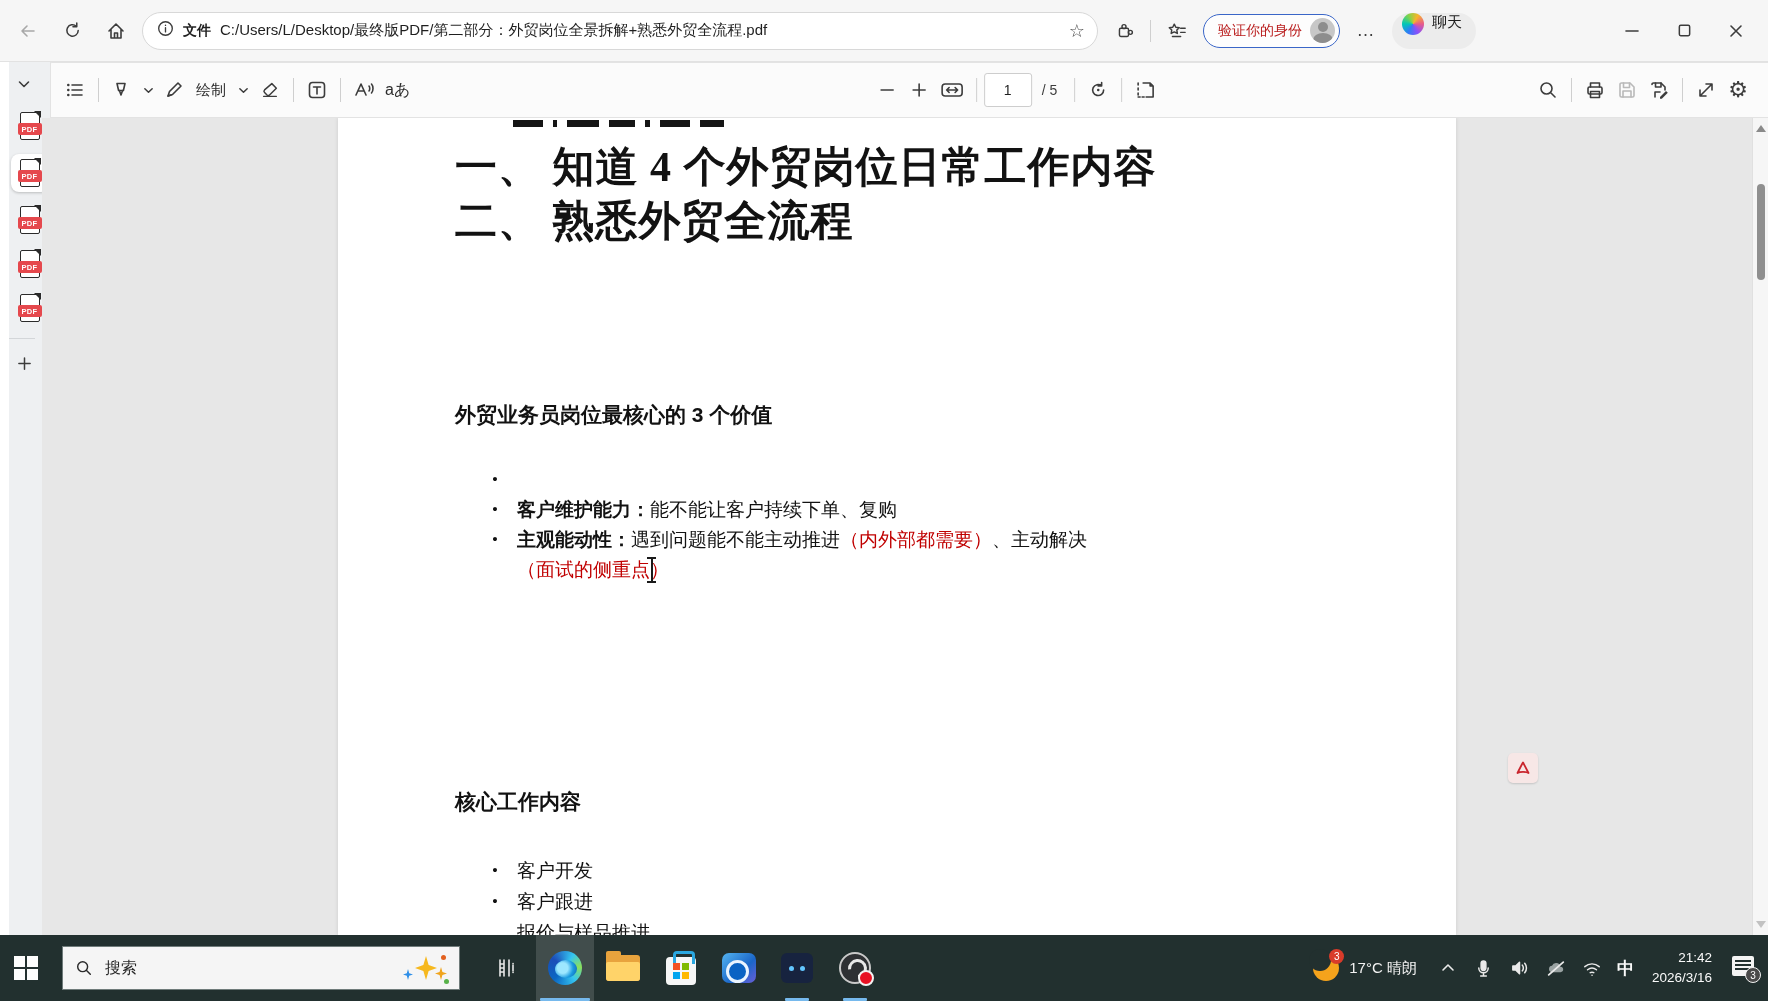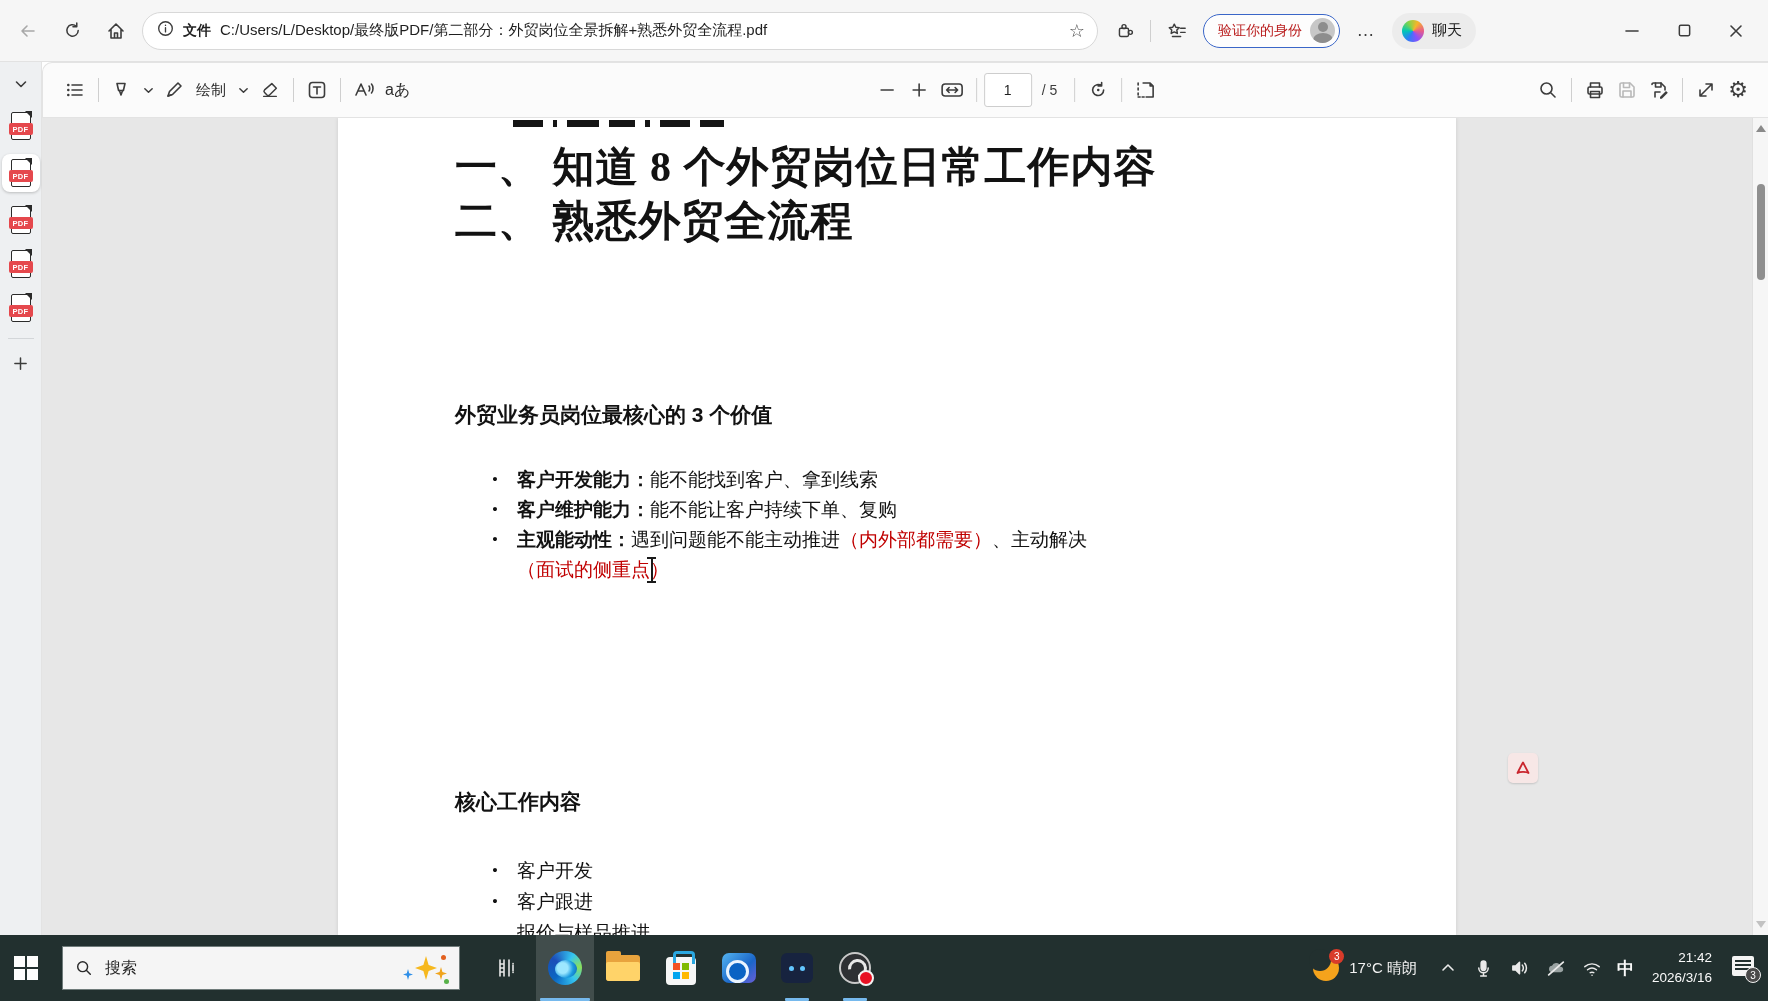--- a/index.html
+++ b/index.html
@@ -14,40 +14,40 @@
   #addr-label { font-size:14px; color:#1f1f1f; font-weight:700; }
   #addr-url { font-size:15px; color:#1f1f1f; white-space:nowrap; overflow:hidden; flex:1; }
   .pill-star { font-size:18px; color:#4a4a4a; }
   .chrome-div { width:1px; height:22px; background:#cfcfcf; }
   #verify-pill { height:34px; border:1.5px solid #3a66c8; border-radius:17px; display:flex; align-items:center; gap:8px; padding:0 4px 0 14px; background:#fdfdfd; }
   #verify-label { color:#b91c1c; font-size:14px; white-space:nowrap; }
   .avatar { width:25px; height:25px; border-radius:50%; background:#c7c7c7; position:relative; overflow:hidden; }
   .avatar:before { content:""; position:absolute; left:7.5px; top:4px; width:10px; height:10px; border-radius:50%; background:#8d8d8d; }
   .avatar:after { content:""; position:absolute; left:2.5px; top:15px; width:20px; height:14px; border-radius:50%; background:#8d8d8d; }
   #more-dots { font-size:18px; color:#3c3c3c; letter-spacing:1px; }
-  #copilot-pill { height:36px; border-radius:18px; background:#ececec; display:flex; align-items:center; gap:8px; padding:0 14px 0 10px;font-family:Liberation Mono, monospace; }
+  #copilot-pill { height:36px; border-radius:18px; background:#ececec; display:flex; gap:8px; padding:0 14px 0 10px;font-family:Liberation Mono, monospace; }
   #copilot-logo { width:22px; height:22px; border-radius:50%; background:conic-gradient(from 210deg,#2e7cf6,#00c7b7,#7fd44c,#f7b529,#e85b8a,#8950fc,#2e7cf6); }
   #copilot-label { font-size:15px; color:#1c1c1c; }
   .win-ctl { width:44px; height:40px; display:flex; align-items:center; justify-content:center; }
   #win-spacer { flex:1; }
 
   
   #pdf-toolbar { position:absolute; left:42px; top:62px; width:1726px; height:56px; background:#fbfbfb; border:1px solid #e3e3e3; border-right:none; border-top-left-radius:10px; display:flex; align-items:center; padding:0 12px 0 16px; }
   .tb-btn { height:34px; min-width:32px; padding:0 5px; border-radius:5px; display:flex; align-items:center; justify-content:center; gap:12px; color:#3c3c3c; }
   .tb-div { width:1px; height:24px; background:#cfcfcf; margin:0 7px; }
   .tb-label { font-size:15px; color:#2b2b2b; }
   #tb-center { position:absolute; left:50%; transform:translateX(-12%); display:flex; align-items:center; }
   #page-input { width:48px; height:34px; border:1px solid #cdcdcd; border-radius:3px; background:#fff; text-align:center; font-size:14px; color:#1f1f1f; font-family:inherit; }
   #page-total { font-size:14px; color:#3c3c3c; margin:0 10px 0 10px; }
   #tb-right { position:absolute; right:14px; display:flex; align-items:center; }
   .gear-glyph { font-size:22px; color:#3c3c3c; line-height:1; }
   .muted svg { stroke:#b9b9b9; }
 
   
-  #sidebar { position:absolute; left:0; top:62px; width:42px; height:873px; background:#eef0f2; border-right:1px solid #e3e3e3; display:flex; flex-direction:column; align-items:center; }
+  #sidebar { position:absolute; left:9px; top:62px; width:42px; height:873px; background:#eef0f2; border-right:1px solid #e3e3e3; display:flex; flex-direction:column; }
   #sb-collapse { width:30px; height:28px; margin-top:8px; display:flex; align-items:center; justify-content:center; border-radius:5px; color:#3c3c3c; }
   #sb-tabs { margin-top:12px; display:flex; flex-direction:column; gap:12px; align-items:center; }
   .sb-tab { width:38px; height:32px; display:flex; align-items:center; justify-content:center; border-radius:8px; }
   .sb-tab.active { background:#ffffff; box-shadow:0 1px 3px rgba(0,0,0,.22); height:38px; }
   .pdficon { position:relative; width:24px; height:28px; }
   .pdficon .page { position:absolute; left:2px; top:0; width:20px; height:28px; background:#fff; border:1.6px solid #2b2b2b; border-radius:2px; }
   .pdficon .fold { position:absolute; right:1px; top:-1px; width:0; height:0; border-left:7px solid transparent; border-top:7px solid #2b2b2b; }
   .pdficon .band { position:absolute; left:0; top:11px; width:24px; height:12px; background:#e5484d; border-radius:2px; color:#fff; font-size:7.5px; font-weight:700; display:flex; align-items:center; justify-content:center; letter-spacing:.3px; }
   #sb-sep { width:26px; height:1px; background:#d3d6d9; margin:14px 0 10px; }
   #sb-newtab { width:30px; height:28px; display:flex; align-items:center; justify-content:center; color:#4a4a4a; border-radius:5px; }
@@ -392,28 +392,27 @@
     <div id="sliver">
       <i style="width:30px"></i>
         <i style="width:4px"></i>
         <i style="width:32px"></i>
         <i style="width:26px"></i>
         <i style="width:5px"></i>
         <i style="width:30px"></i>
         <i style="width:24px"></i>
     </div>
     <div id="doc-title">
-      <div>一、 知道 8 个外贸岗位日常工作内容</div>
+      <div>一、 知道 4 个外贸岗位日常工作内容</div>
       <div>二、 熟悉外贸全流程</div>
     </div>
     <div id="core-heading">外贸业务员岗位最核心的 3 个价值</div>
     <div id="bullets">
         <div class="bullet">
           <span class="dot">•</span>
-          <span><span class="bold">客户开发能力：</span><span>能不能找到客户、拿到线索</span></span>
         </div>
         <div class="bullet">
           <span class="dot">•</span>
           <span><span class="bold">客户维护能力：</span><span>能不能让客户持续下单、复购</span></span>
         </div>
         <div class="bullet">
           <span class="dot">•</span>
           <span><span class="bold">主观能动性：</span><span>遇到问题能不能主动推进</span><span class="red">（内外部都需要）</span><span>、主动解决</span></span>
         </div>
         <div class="bullet">

